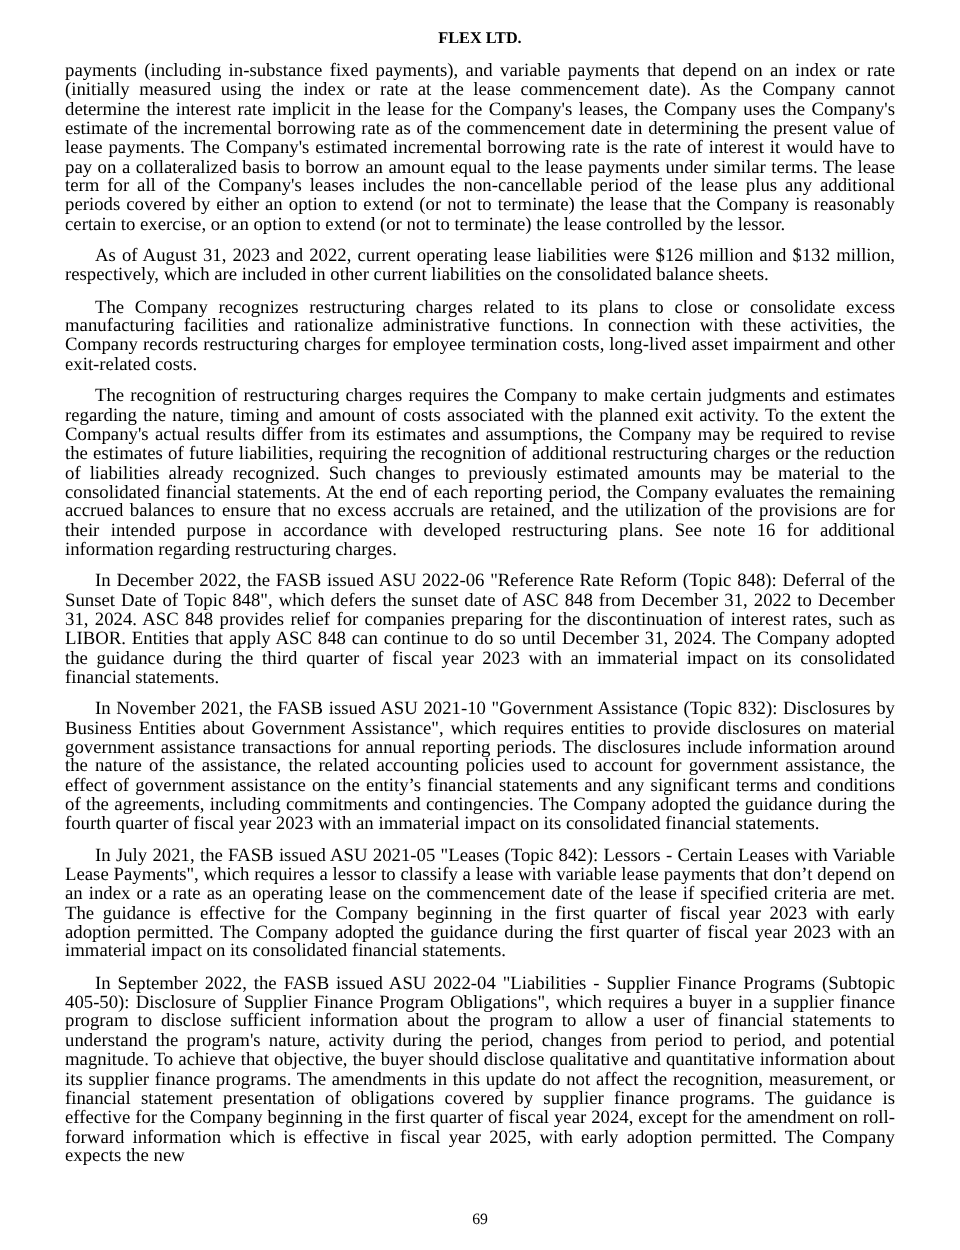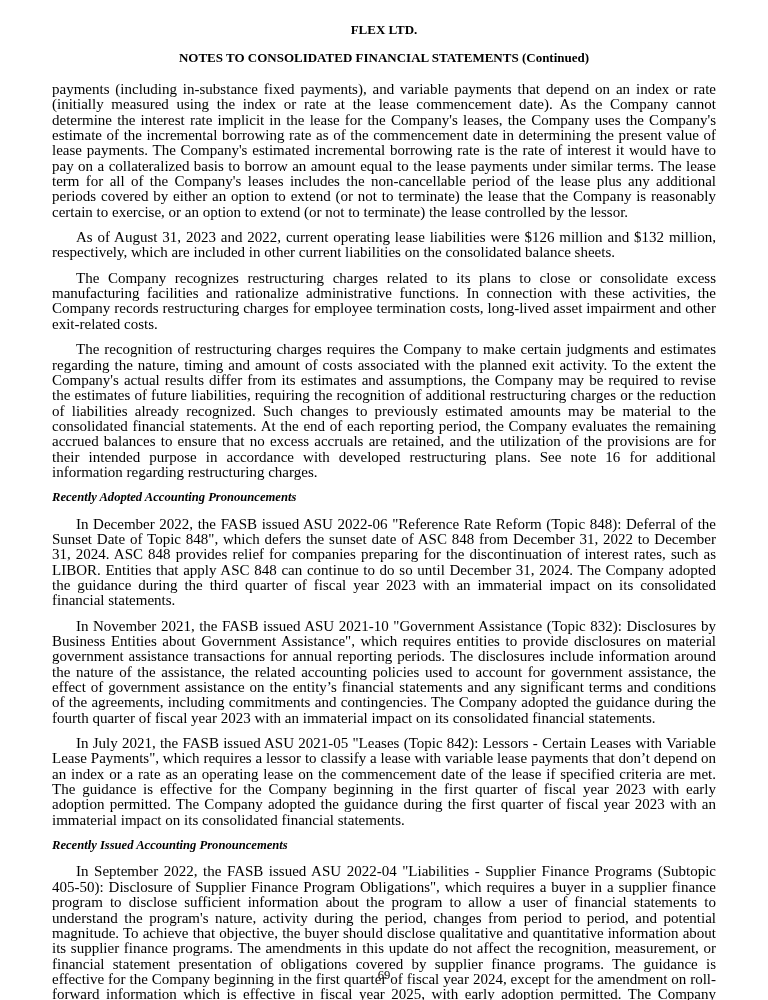--- a/index.html
+++ b/index.html
@@ -53,31 +53,28 @@
     margin-top: 48px;
   }
 </style>
 </head>
 <body>
 
 <div class="page">
 
   <div class="doc-header">
     <div class="company-name">FLEX LTD.</div>
-    <div class="doc-title">NOTES TO CONSOLIDATED FINANCIAL STATEMENTS (Continued)</div>
   </div>
 
   <div>
     <p class="para no-indent">payments (including in-substance fixed payments), and variable payments that depend on an index or rate (initially measured using the index or rate at the lease commencement date). As the Company cannot determine the interest rate implicit in the lease for the Company's leases, the Company uses the Company's estimate of the incremental borrowing rate as of the commencement date in determining the present value of lease payments. The Company's estimated incremental borrowing rate is the rate of interest it would have to pay on a collateralized basis to borrow an amount equal to the lease payments under similar terms. The lease term for all of the Company's leases includes the non-cancellable period of the lease plus any additional periods covered by either an option to extend (or not to terminate) the lease that the Company is reasonably certain to exercise, or an option to extend (or not to terminate) the lease controlled by the lessor.</p>
     <p class="para">As of August 31, 2023 and 2022, current operating lease liabilities were $126 million and $132 million, respectively, which are included in other current liabilities on the consolidated balance sheets.</p>
     <p class="para">The Company recognizes restructuring charges related to its plans to close or consolidate excess manufacturing facilities and rationalize administrative functions. In connection with these activities, the Company records restructuring charges for employee termination costs, long-lived asset impairment and other exit-related costs.</p>
     <p class="para">The recognition of restructuring charges requires the Company to make certain judgments and estimates regarding the nature, timing and amount of costs associated with the planned exit activity. To the extent the Company's actual results differ from its estimates and assumptions, the Company may be required to revise the estimates of future liabilities, requiring the recognition of additional restructuring charges or the reduction of liabilities already recognized. Such changes to previously estimated amounts may be material to the consolidated financial statements. At the end of each reporting period, the Company evaluates the remaining accrued balances to ensure that no excess accruals are retained, and the utilization of the provisions are for their intended purpose in accordance with developed restructuring plans. See note 16 for additional information regarding restructuring charges.</p>
-    <h3 class="heading">Recently Adopted Accounting Pronouncements</h3>
     <p class="para">In December 2022, the FASB issued ASU 2022-06 "Reference Rate Reform (Topic 848): Deferral of the Sunset Date of Topic 848", which defers the sunset date of ASC 848 from December 31, 2022 to December 31, 2024. ASC 848 provides relief for companies preparing for the discontinuation of interest rates, such as LIBOR. Entities that apply ASC 848 can continue to do so until December 31, 2024. The Company adopted the guidance during the third quarter of fiscal year 2023 with an immaterial impact on its consolidated financial statements.</p>
     <p class="para">In November 2021, the FASB issued ASU 2021-10 "Government Assistance (Topic 832): Disclosures by Business Entities about Government Assistance", which requires entities to provide disclosures on material government assistance transactions for annual reporting periods. The disclosures include information around the nature of the assistance, the related accounting policies used to account for government assistance, the effect of government assistance on the entity’s financial statements and any significant terms and conditions of the agreements, including commitments and contingencies. The Company adopted the guidance during the fourth quarter of fiscal year 2023 with an immaterial impact on its consolidated financial statements.</p>
     <p class="para">In July 2021, the FASB issued ASU 2021-05 "Leases (Topic 842): Lessors - Certain Leases with Variable Lease Payments", which requires a lessor to classify a lease with variable lease payments that don’t depend on an index or a rate as an operating lease on the commencement date of the lease if specified criteria are met. The guidance is effective for the Company beginning in the first quarter of fiscal year 2023 with early adoption permitted. The Company adopted the guidance during the first quarter of fiscal year 2023 with an immaterial impact on its consolidated financial statements.</p>
-    <h3 class="heading">Recently Issued Accounting Pronouncements</h3>
     <p class="para">In September 2022, the FASB issued ASU 2022-04 "Liabilities - Supplier Finance Programs (Subtopic 405-50): Disclosure of Supplier Finance Program Obligations", which requires a buyer in a supplier finance program to disclose sufficient information about the program to allow a user of financial statements to understand the program's nature, activity during the period, changes from period to period, and potential magnitude. To achieve that objective, the buyer should disclose qualitative and quantitative information about its supplier finance programs. The amendments in this update do not affect the recognition, measurement, or financial statement presentation of obligations covered by supplier finance programs. The guidance is effective for the Company beginning in the first quarter of fiscal year 2024, except for the amendment on roll-forward information which is effective in fiscal year 2025, with early adoption permitted. The Company expects the new</p>
   </div>
 
   <div class="page-number">69</div>
 
 </div>
 
 </body></html>

